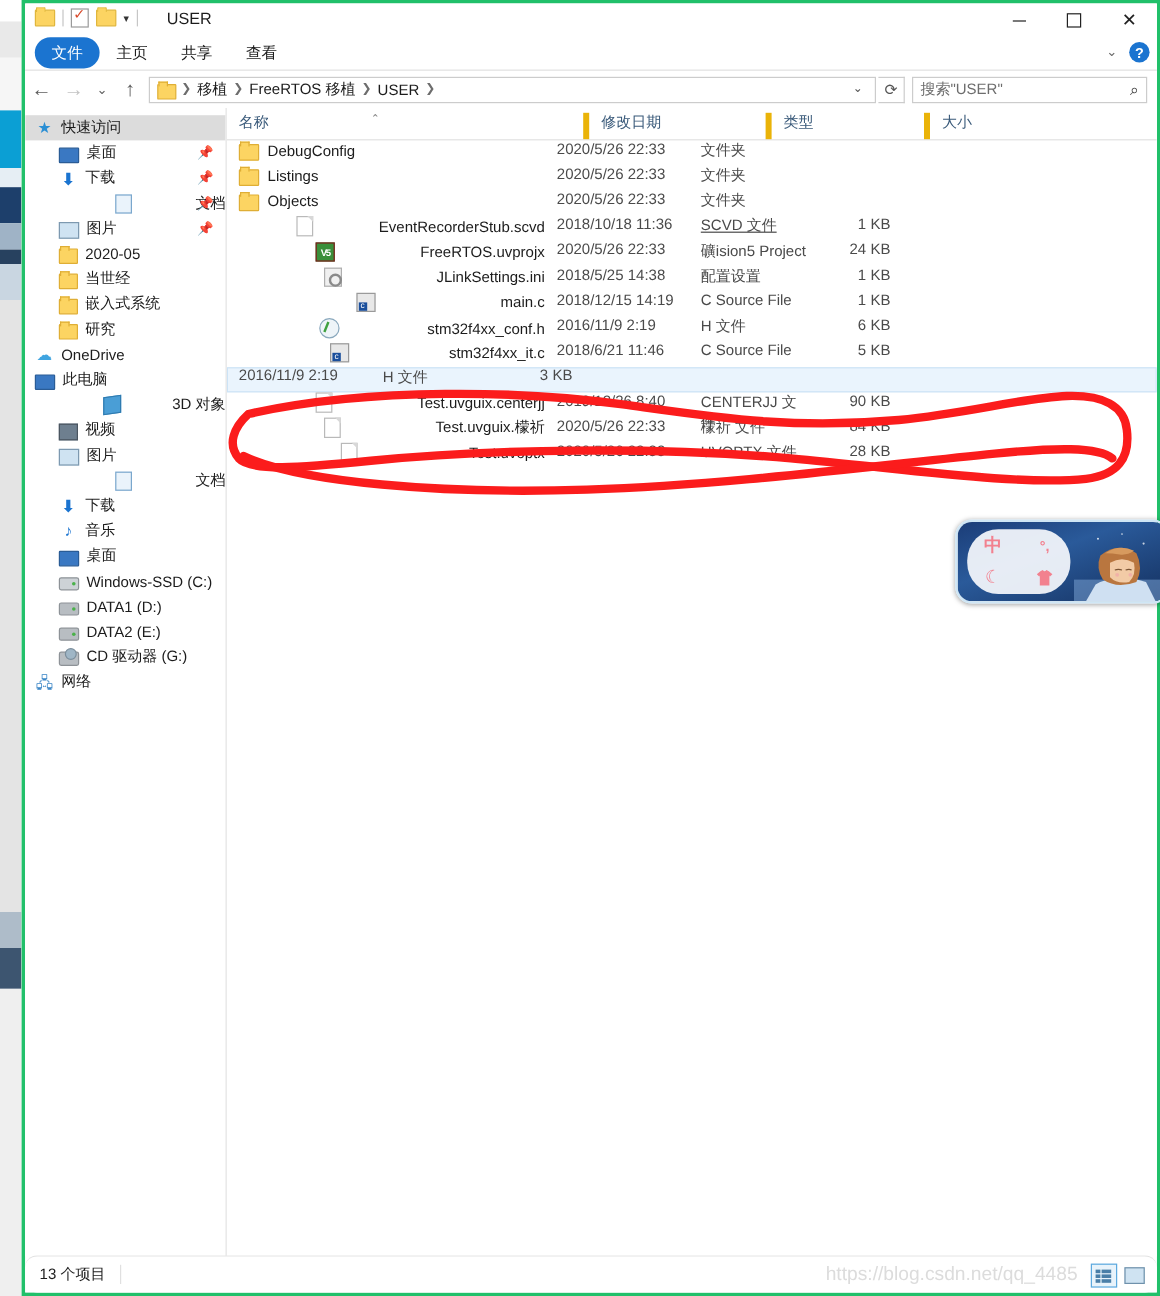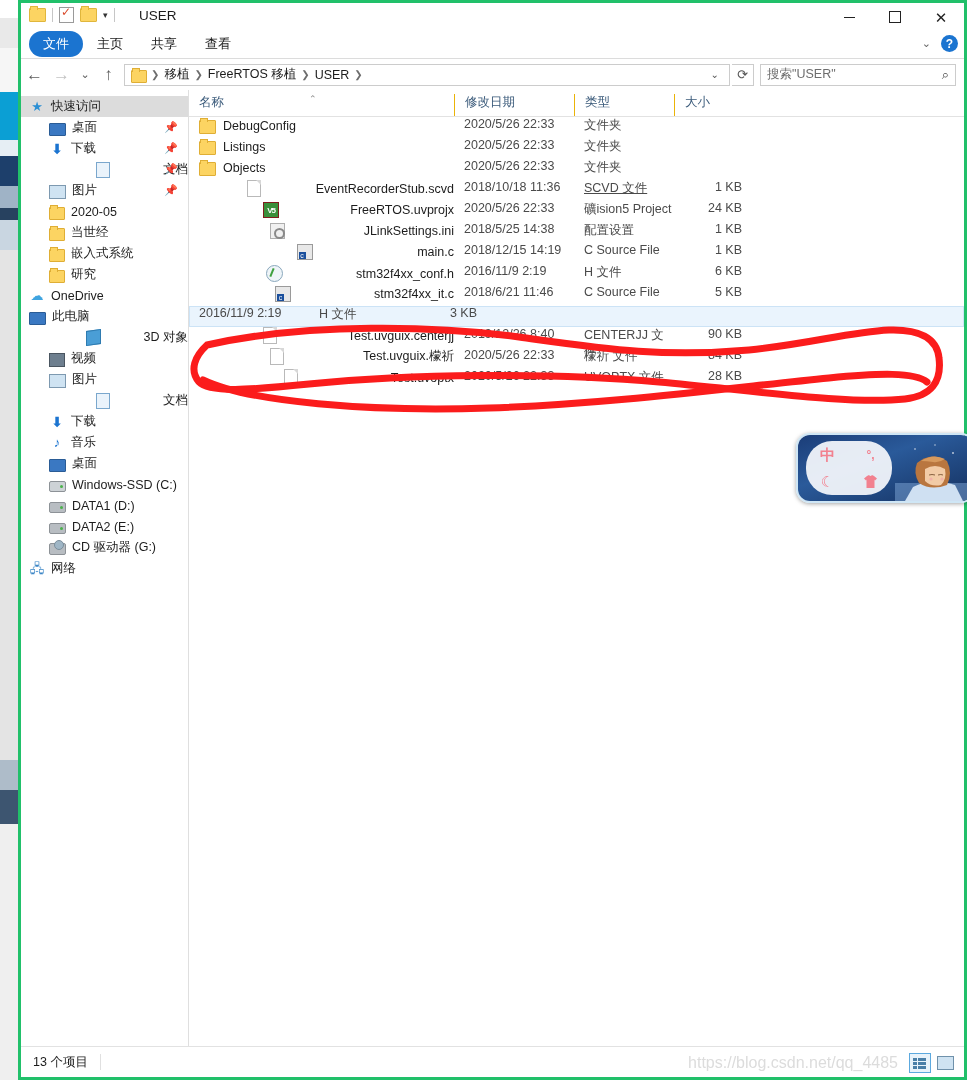--- a/index.html
+++ b/index.html
@@ -104,21 +104,21 @@
   .ic-drive { width:15px;height:9px;background:#b8bdc2;border:1px solid #8d9297;border-radius:2px;margin-top:4px;position:relative; }
   .ic-drive::after{content:"";position:absolute;right:2px;top:3px;width:3px;height:3px;background:#4ab14a;border-radius:50%;}
   .ic-drive.sys { background:#cdd2d6; }
   .ic-cd { width:15px;height:10px;background:#b8bdc2;border:1px solid #8d9297;border-radius:2px;margin-top:3px;position:relative; }
   .ic-cd::before{content:"";position:absolute;left:4px;top:-4px;width:8px;height:8px;border-radius:50%;background:#9fb6c6;border:1px solid #7b8e9c;}
   .ic-net { color:#3b86c6; font-size:13px; line-height:16px; text-align:center; }
 
   
   .col-head { height:26px; border-bottom:1px solid #e2e2e2; display:flex; align-items:flex-end; position:relative; background:#fff; }
   .ch { font-size:12.5px; color:#3a5a7a; padding:0 0 5px 10px; box-sizing:border-box; position:relative; }
-  .ch + .ch { border-left:1px solid #eab308; }
+  .ch + .ch { border-left:5px solid #eab308;margin-left:32px; }
   .sort-caret { position:absolute; left:120px; top:0; font-size:9px; color:#8a8a8a; }
 
   .row { height:21px; display:flex; align-items:flex-start; font-size:12.5px; color:#1c1c1c; }
   .row.hover { background:#eaf4fd; outline:1px solid #cce3f6; outline-offset:-1px; }
   .cell-name { display:flex; align-items:center; padding-left:10px; box-sizing:border-box; }
   .cell-name .nm { margin-left:7px; white-space:nowrap; }
   .cell-date { color:#4a4a4a; box-sizing:border-box; padding-left:10px; }
   .cell-type { color:#4a4a4a; box-sizing:border-box; padding-left:10px; }
   .cell-size { color:#4a4a4a; box-sizing:border-box; padding-right:12px; text-align:right; }
 
@@ -154,21 +154,21 @@
     display:grid; grid-template-columns:1fr 1fr; grid-template-rows:1fr 1fr;
     align-items:center; justify-items:center;
   }
   .ime-k { color:#f2818f; font-size:15px; font-weight:bold; line-height:1; }
   .ime-k.sm { font-size:12px; }
   .ime-girl { position:absolute; right:4px; bottom:0; width:74px; height:60px; }
 
   
   .statusbar {
     position:absolute; left:0; right:0; bottom:0; height:30px;
-    border-top:1px solid #e2e2e2; background:#ffffff; display:flex; align-items:center;
+    border-top:1px solid #e2e2e2; background:#ffffff; display:flex; align-items:center;border-radius:10px;
   }
   .status-left { font-size:12.5px; color:#1c1c1c; padding-left:12px; }
   .status-sep { width:1px;height:16px;background:#e0e0e0;margin-left:12px; }
   .watermark { position:absolute; right:66px; bottom:5px; font-size:16px; color:#dcdcdc; white-space:nowrap; }
   .view-btns { position:absolute; right:8px; bottom:4px; display:flex; gap:3px; }
   .vbtn { width:22px;height:20px;display:flex;align-items:center;justify-content:center;box-sizing:border-box; }
   .vbtn.active { border:1px solid #5ca9df; background:#e8f3fb; }
   .vb-detail { width:14px;height:11px;display:grid;grid-template-columns:4px 8px;grid-template-rows:repeat(3,3px);gap:1px; }
   .vb-detail i { background:#4a7fa8; display:block; }
   .vb-large { width:15px;height:12px;background:#cfe3f2;border:1px solid #6f91ab; }

